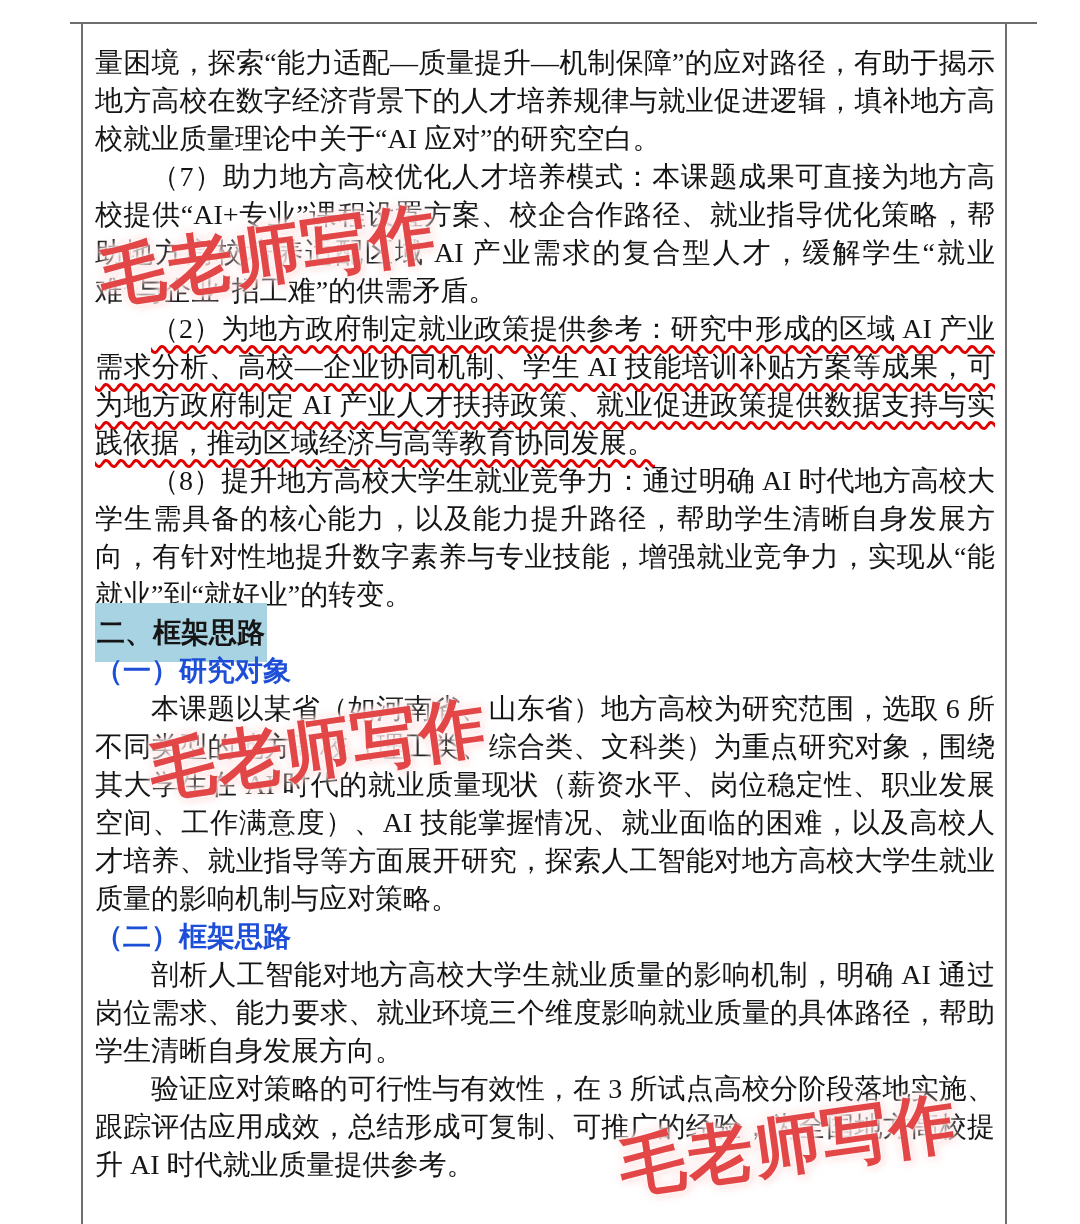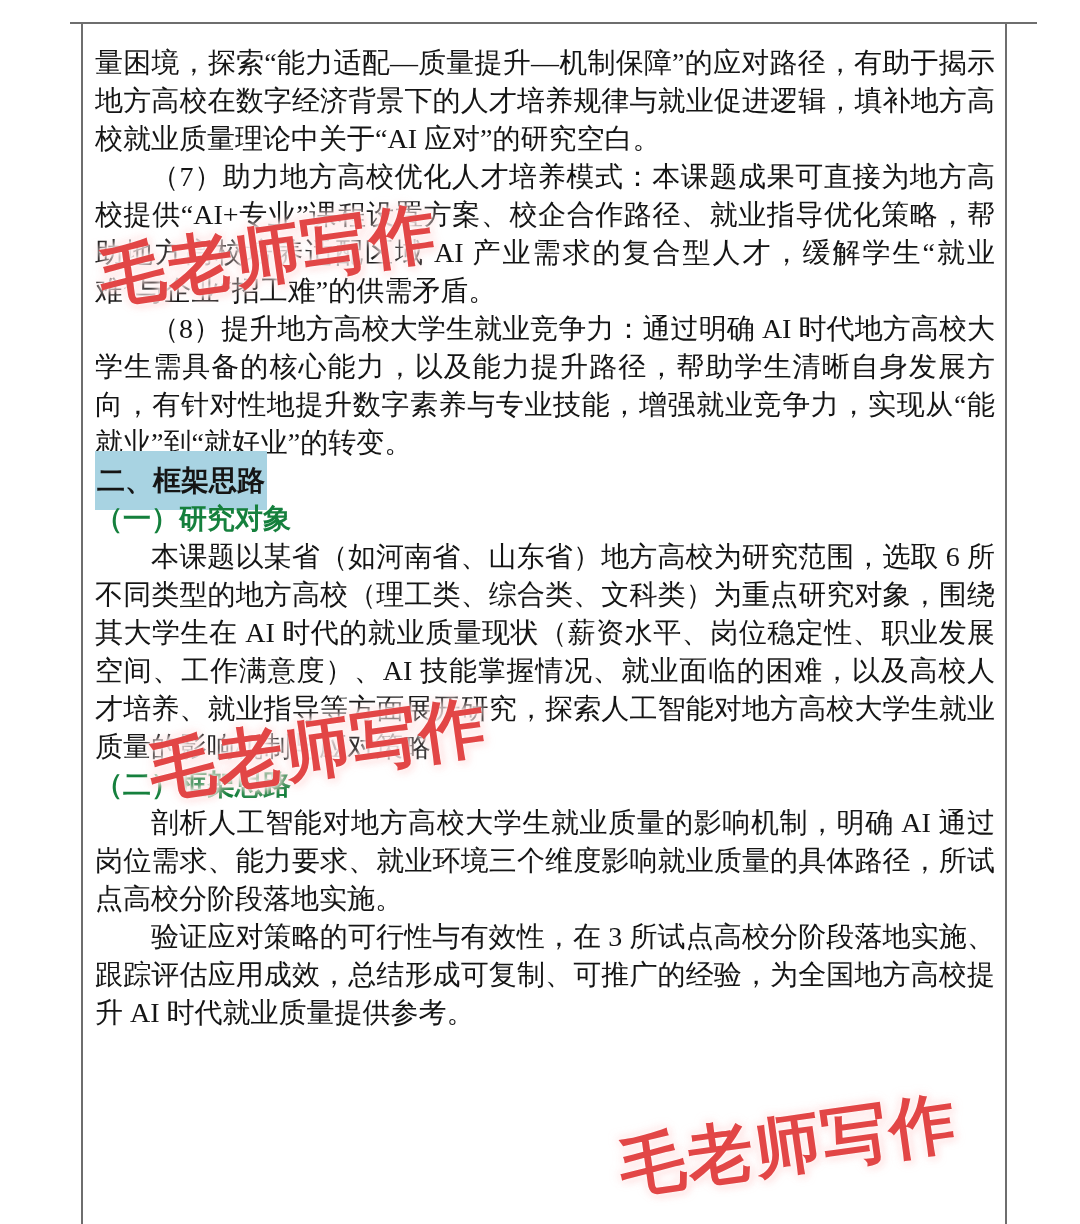--- a/index.html
+++ b/index.html
@@ -19,21 +19,21 @@
     position:absolute;left:83px;top:36px;width:922px;height:1200px;
     box-sizing:border-box;padding:8px 10px 0 12px;overflow:hidden;
     font-size:28px;line-height:38px;color:#151515;
     text-align:justify;
   }
   #doc p{margin:0;padding:0;}
   .ind{text-indent:56px;}
   .h-bold{font-weight:bold;margin-left:52px;}
   .h-highlight{font-weight:bold;margin-left:52px;}
   .h-highlight .hl{background:#a8d3e2;padding:14px 2px;}
-  .h-blue{color:#15803d;font-weight:bold;margin-left:44px;}
+  .h-blue{color:#1d4ed8;font-weight:bold;margin-left:44px;}
   .wavy{
     text-decoration-line:underline;
     text-decoration-style:wavy;
     text-decoration-color:#e00000;
     text-decoration-thickness:2.5px;
     text-underline-offset:7px;
   }
 
   
   .watermark{
@@ -57,26 +57,27 @@
 </head>
 <body>
 
 <div class="frame-line" id="frame-top"></div>
 <div class="frame-line" id="frame-left"></div>
 <div class="frame-line" id="frame-right"></div>
 
 <div id="doc">
     <p class="body">量困境，探索“能力适配—质量提升—机制保障”的应对路径，有助于揭示地方高校在数字经济背景下的人才培养规律与就业促进逻辑，填补地方高校就业质量理论中关于“AI 应对”的研究空白。</p>
     <p class="body ind">（7）助力地方高校优化人才培养模式：本课题成果可直接为地方高校提供“AI+专业”课程设置方案、校企合作路径、就业指导优化策略，帮助地方高校培养适配区域 AI 产业需求的复合型人才，缓解学生“就业难”与企业“招工难”的供需矛盾。</p>
+    <p class="body ind wavy">（2）为地方政府制定就业政策提供参考：研究中形成的区域 AI 产业需求分析、高校—企业协同机制、学生 AI 技能培训补贴方案等成果，可为地方政府制定 AI 产业人才扶持政策、就业促进政策提供数据支持与实践依据，推动区域经济与高等教育协同发展。</p>
     <p class="body ind">（8）提升地方高校大学生就业竞争力：通过明确 AI 时代地方高校大学生需具备的核心能力，以及能力提升路径，帮助学生清晰自身发展方向，有针对性地提升数字素养与专业技能，增强就业竞争力，实现从“能就业”到“就好业”的转变。</p>
     <p class="h-highlight"><span class="hl">二、框架思路</span></p>
     <p class="h-blue">（一）研究对象</p>
     <p class="body ind">本课题以某省（如河南省、山东省）地方高校为研究范围，选取 6 所不同类型的地方高校（理工类、综合类、文科类）为重点研究对象，围绕其大学生在 AI 时代的就业质量现状（薪资水平、岗位稳定性、职业发展空间、工作满意度）、AI 技能掌握情况、就业面临的困难，以及高校人才培养、就业指导等方面展开研究，探索人工智能对地方高校大学生就业质量的影响机制与应对策略。</p>
     <p class="h-blue">（二）框架思路</p>
-    <p class="body ind">剖析人工智能对地方高校大学生就业质量的影响机制，明确 AI 通过岗位需求、能力要求、就业环境三个维度影响就业质量的具体路径，所试点高校分阶段落地实施。</p>
+    <p class="body ind">剖析人工智能对地方高校大学生就业质量的影响机制，明确 AI 通过岗位需求、能力要求、就业环境三个维度影响就业质量的具体路径，帮助学生清晰自身发展方向。</p>
     <p class="body ind">验证应对策略的可行性与有效性，在 3 所试点高校分阶段落地实施、跟踪评估应用成效，总结形成可复制、可推广的经验，为全国地方高校提升 AI 时代就业质量提供参考。</p>
   </div>
 
 <div id="wm-layer">
     <div class="watermark" style="left: 100px; top: 234px; color: rgb(226, 70, 70);">毛老师写作</div>
     <div class="watermark" style="left: 150px; top: 728px; color: rgb(226, 70, 70);">毛老师写作</div>
     <div class="watermark" style="left: 620px; top: 1124px; color: rgb(226, 70, 70);">毛老师写作</div>
   </div>
 
 </body></html>

